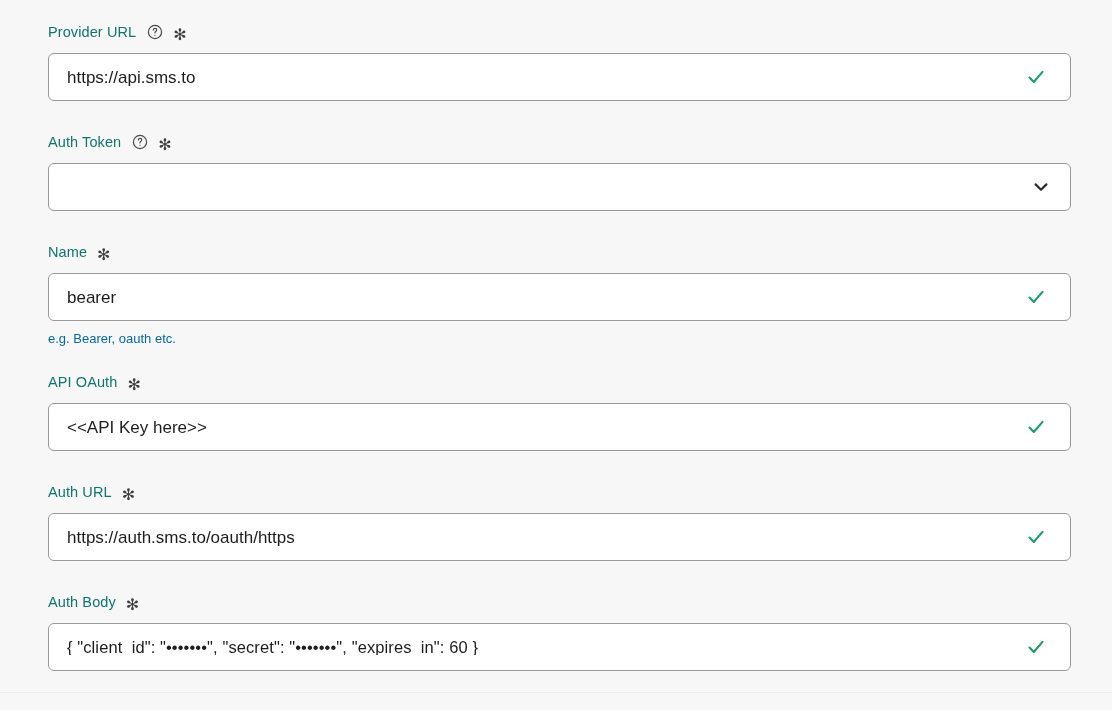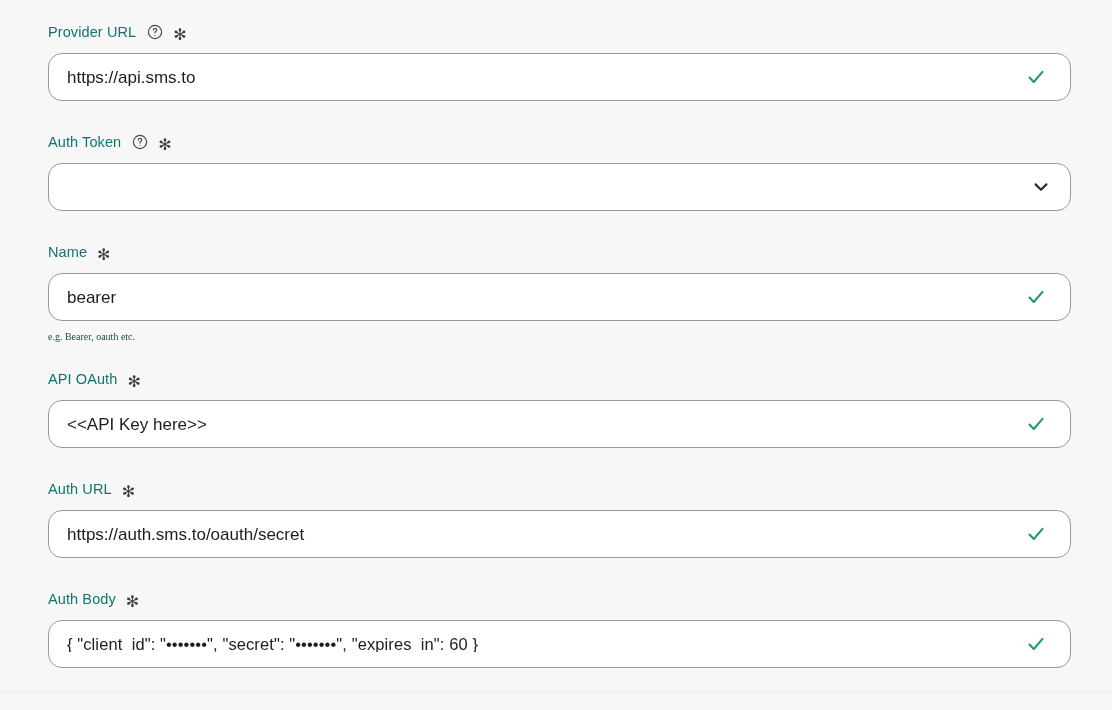--- a/index.html
+++ b/index.html
@@ -63,21 +63,21 @@
     font-family: "DejaVu Sans", sans-serif;
   }
   .label-row .help-icon + .req-star { margin-left: 10px; }
 
   .control {
     position: relative;
     width: 1023px;
     height: 48px;
     background: #ffffff;
     border: 1px solid #9a9a9a;
-    border-radius: 14px;
+    border-radius: 6px;
     display: flex;
     align-items: center;
   }
   .control .value {
     font-size: 17px;
     color: #1d1d1d;
     padding-left: 18px;
     padding-right: 60px;
     white-space: nowrap;
     overflow: hidden;
@@ -105,25 +105,24 @@
     top: 50%;
     transform: translateY(-50%);
     width: 18px;
     height: 18px;
     color: #2b2b2b;
     cursor: pointer;
   }
   .chevron svg { display: block; }
 
   .hint {
-    font-size: 10px;
-    color: #14532d;
+    font-size: 13px;
+    color: #0369a1;
     margin-top: 11px;
     line-height: 1;
-    font-family: Liberation Serif, serif;
   }
   .spacer-26 { height: 26px; }
   .spacer-30 { height: 30px; }
 
   .bottom-rule {
     position: absolute;
     left: 0;
     top: 692px;
     width: 1112px;
     height: 1px;
@@ -217,21 +216,21 @@
     </div>
 
     <div class="spacer-30"></div>
 
     <div class="field">
       <div class="label-row">
         <span class="label-text">Auth URL</span>
         <span class="req-star">✻</span>
       </div>
       <div class="control">
-        <span class="value">https://auth.sms.to/oauth/secret</span>
+        <span class="value">https://auth.sms.to/oauth/https</span>
         <span class="check">
           <svg viewBox="0 0 20 20" width="20" height="20" fill="none" stroke="currentColor" stroke-width="2.1" stroke-linecap="round" stroke-linejoin="round">
             <path d="M3.5 10.6 L7.8 15 L16.5 4.9"></path>
           </svg>
         </span>
       </div>
     </div>
 
     <div class="spacer-30"></div>
 

